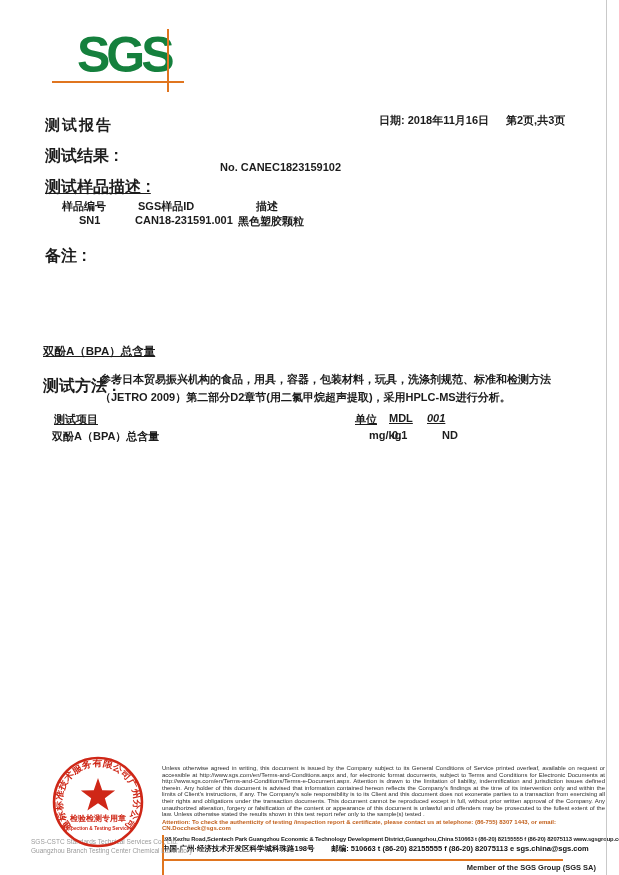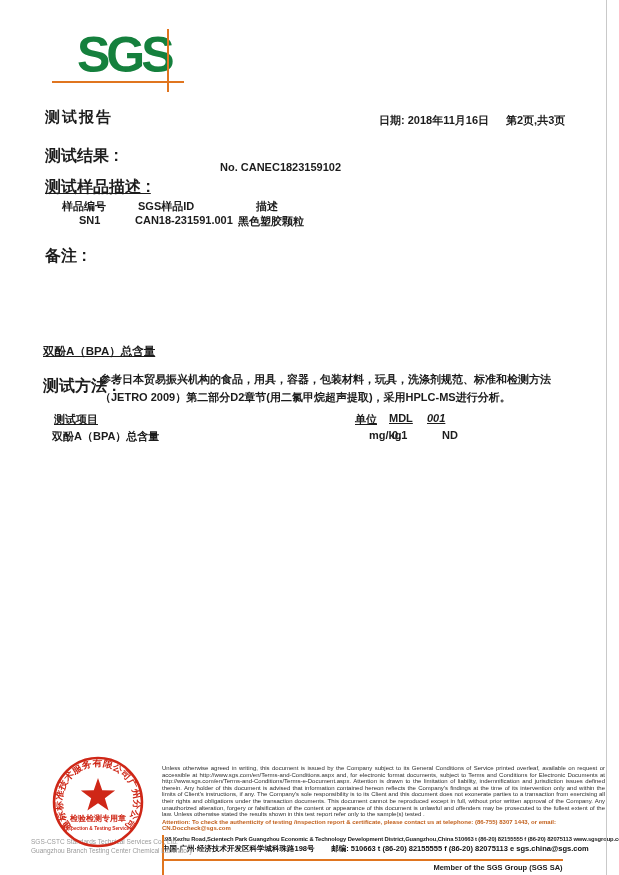--- a/index.html
+++ b/index.html
@@ -6,21 +6,21 @@
   .page{position:relative;width:619px;height:875px;background:#fff;overflow:hidden;
         font-family:"Liberation Sans",sans-serif;color:#1c1c1c;}
 
   
   .logo-text{position:absolute;left:77px;top:30px;font-size:50px;line-height:50px;
              font-weight:bold;color:#15803d;letter-spacing:-4px;}
   .logo-hline{position:absolute;left:52px;top:81px;width:132px;height:2px;background:#e0751f;}
   .logo-vline{position:absolute;left:167px;top:29px;width:2px;height:63px;background:#e0751f;}
 
   
-  .doc-title{position:absolute;left:45px;top:108px;font-size:15px;font-weight:bold;letter-spacing:2px;}
+  .doc-title{position:absolute;left:45px;top:116px;font-size:15px;font-weight:bold;letter-spacing:2px;}
   .hdr{position:absolute;top:113px;font-size:11px;font-weight:600;}
   .report-no{left:220px;margin-top:48px;}
   .report-date{left:379px;}
   .report-page{left:506px;}
 
   .sec-label{position:absolute;font-size:16px;font-weight:600;}
   .underline{text-decoration:underline;}
 
   
   .cell{position:absolute;font-size:11px;}
@@ -41,21 +41,21 @@
   
   .stamp{position:absolute;left:42px;top:749px;z-index:2;}
   .company-line{position:absolute;font-size:6.5px;color:#9b9b9b;white-space:nowrap;z-index:1;}
   .footer-text{position:absolute;left:162px;top:765px;width:443px;}
   .legal{font-size:6px;line-height:6.6px;text-align:justify;color:#2e2e2e;}
   .attention{font-size:6px;line-height:6.6px;font-weight:bold;color:#c2601c;margin-top:1px;text-decoration:none;}
   .addr-en{font-size:5.8px;margin-top:4px;color:#222;font-weight:600;white-space:nowrap;letter-spacing:-0.1px;}
   .addr-cn{font-size:7.5px;font-weight:700;margin-top:2px;white-space:nowrap;color:#111;}
   .footer-hline{position:absolute;left:162px;top:859px;width:401px;height:2px;background:#e0751f;}
   .footer-vline{position:absolute;left:162px;top:835px;width:2px;height:40px;background:#e0751f;}
-  .member{position:absolute;left:400px;top:863px;width:196px;text-align:center;
+  .member{position:absolute;left:400px;top:863px;width:196px;text-align:right;
           font-size:7.5px;font-weight:bold;color:#222;}
   .right-edge{position:absolute;left:606px;top:0;width:1px;height:875px;background:#c9c9c9;}
 </style>
 </head>
 <body>
 
 <div class="page">
 
   <span class="logo-text">SGS</span>
   <div class="logo-hline"></div>

